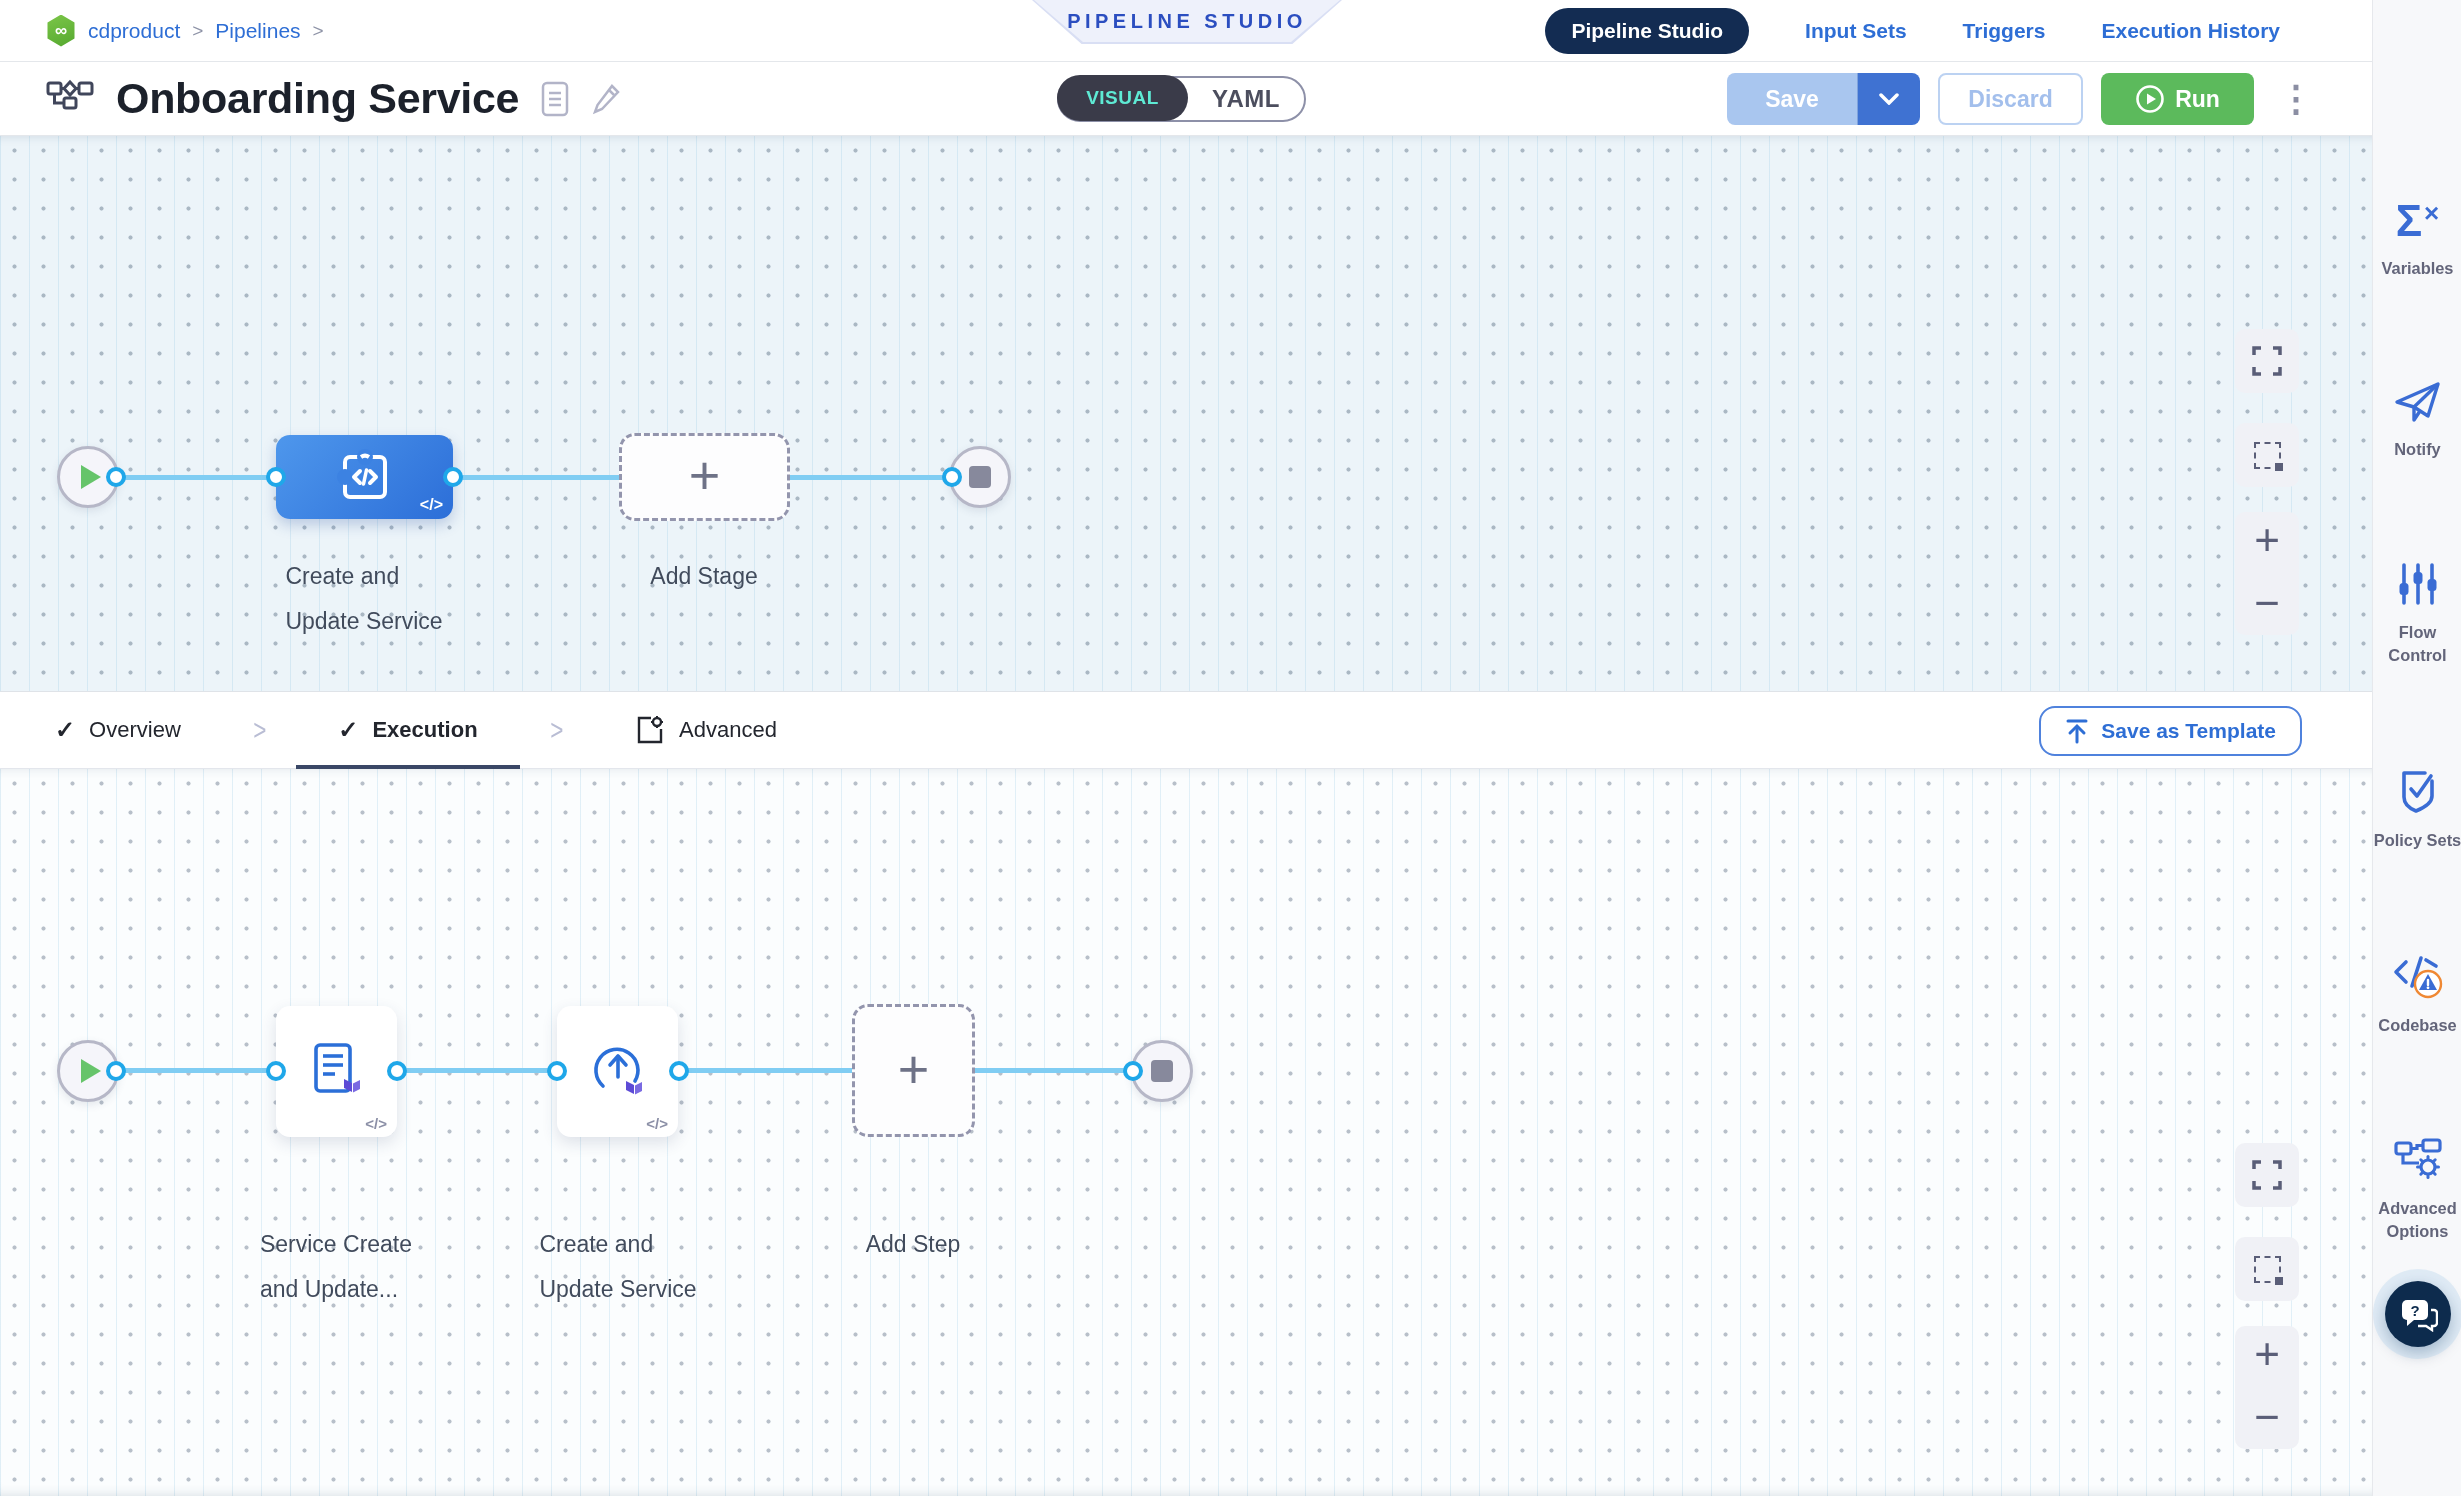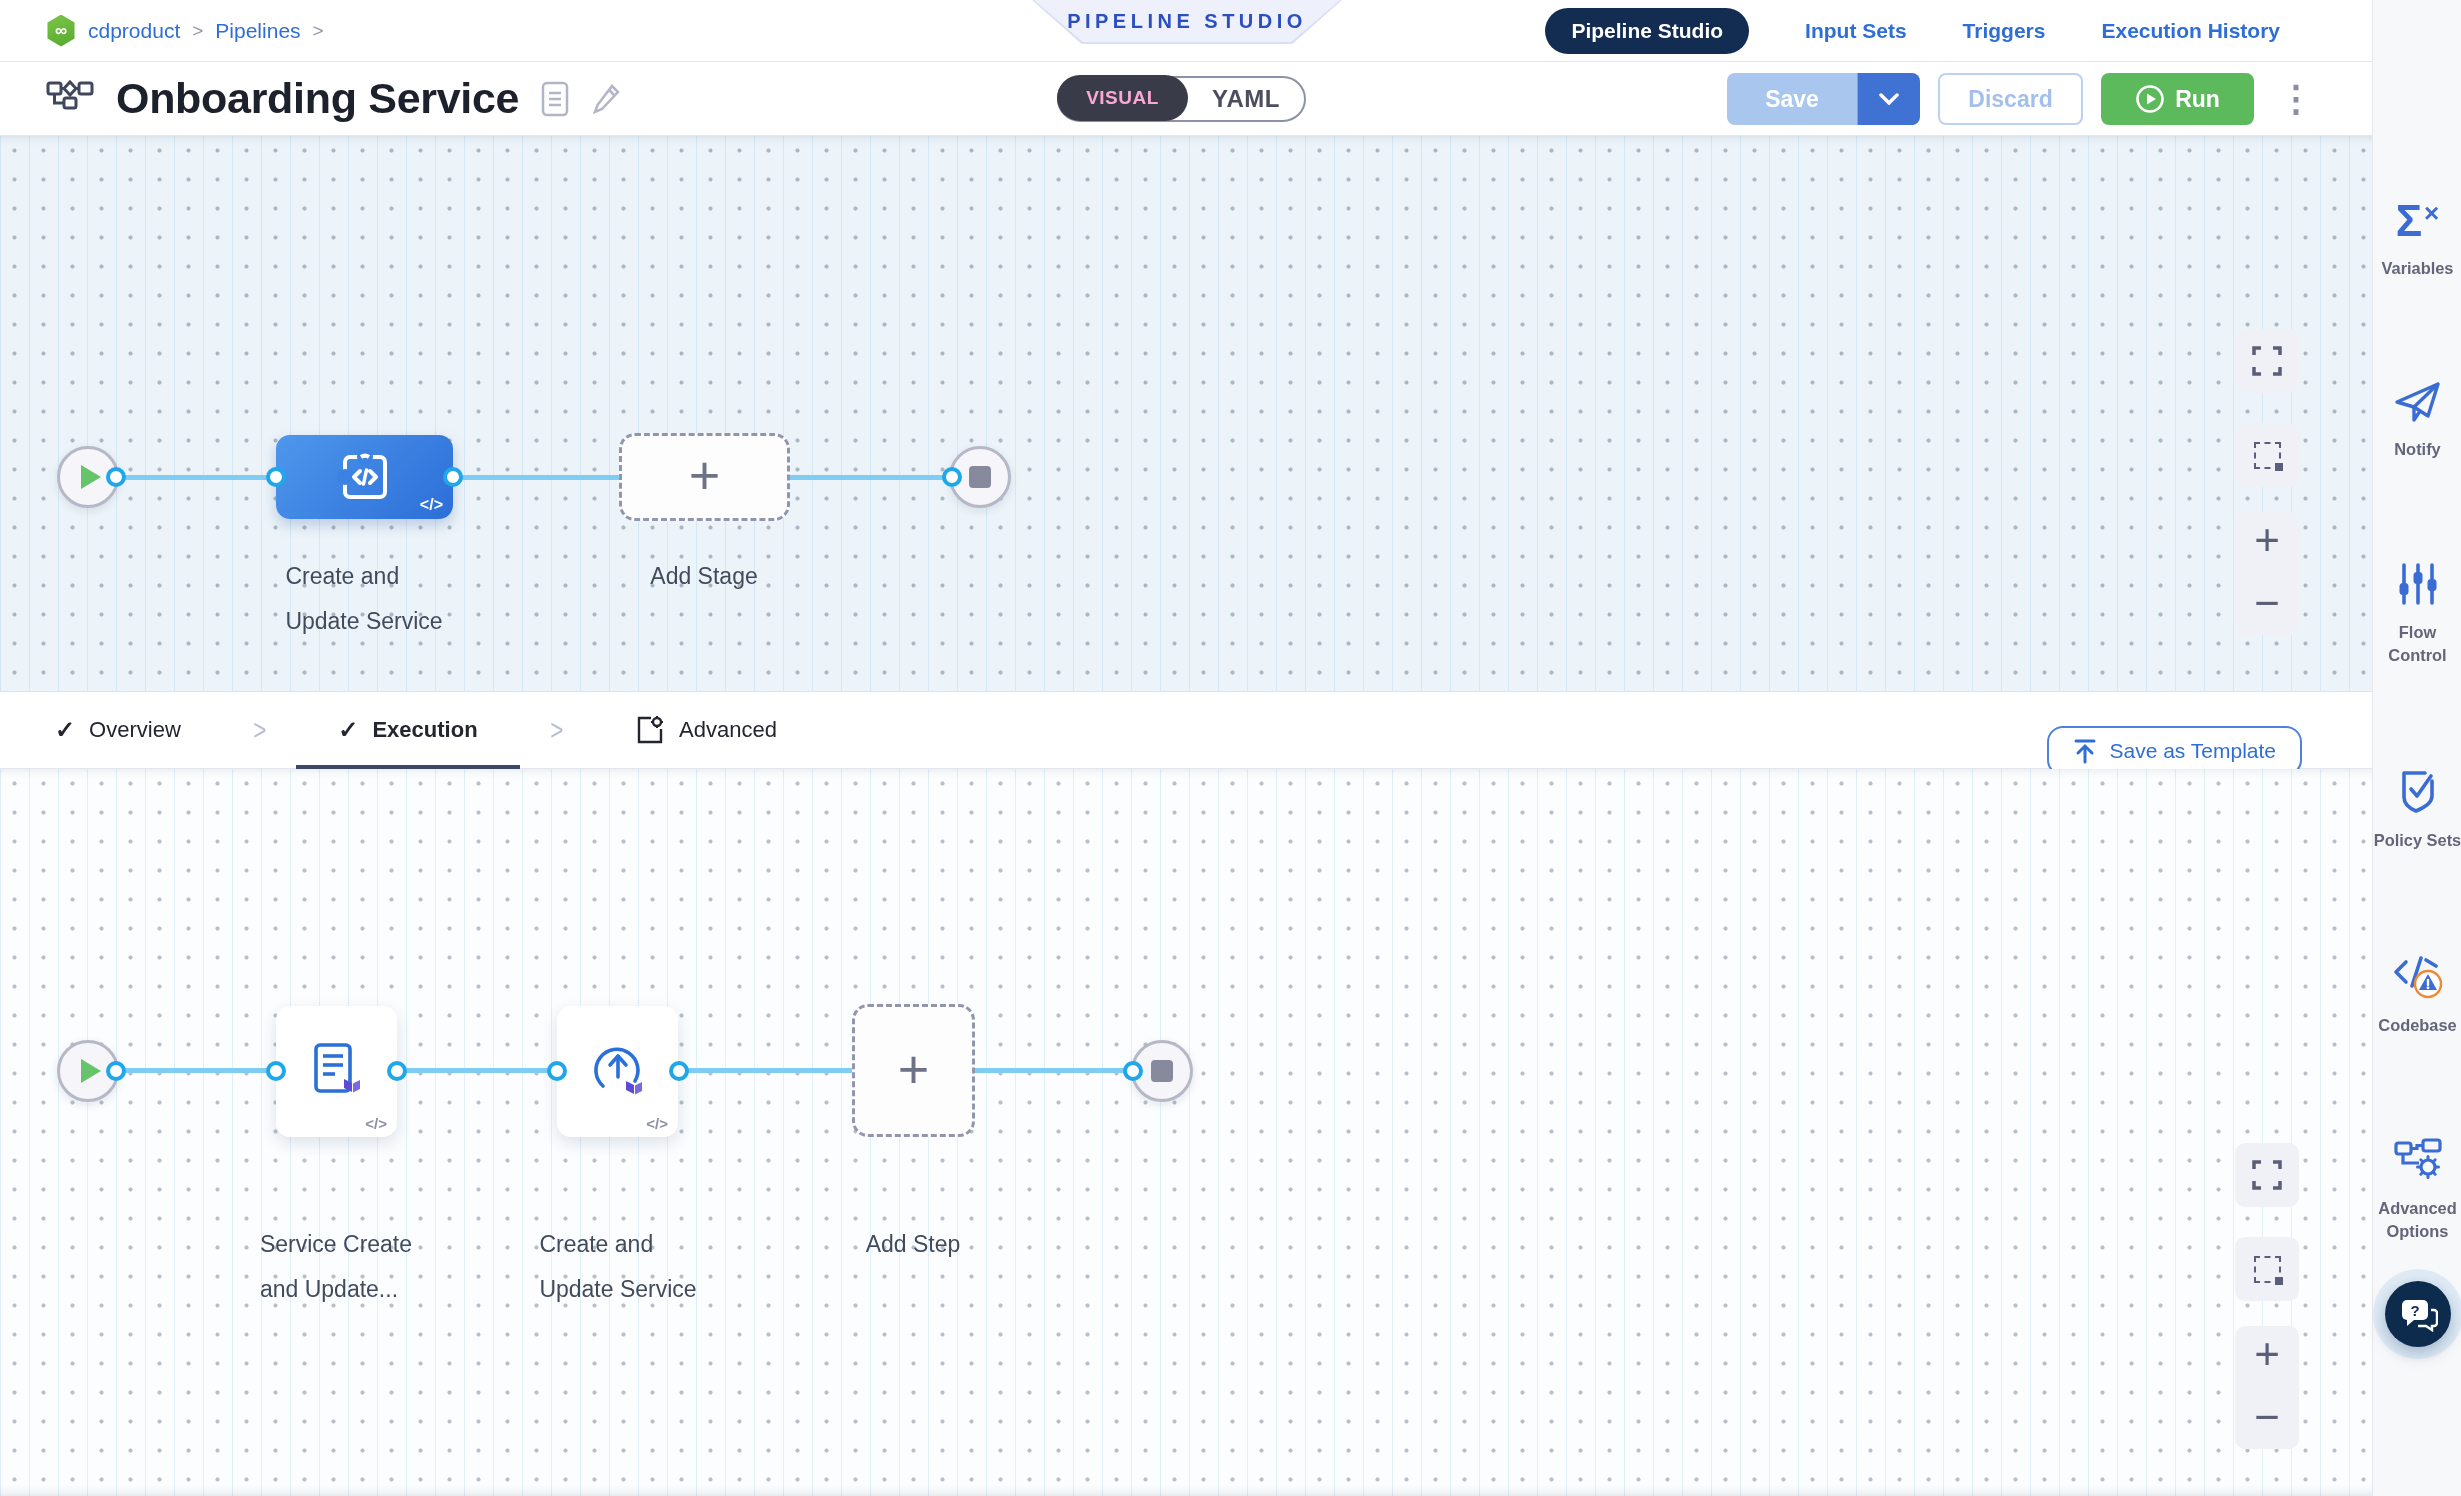--- a/index.html
+++ b/index.html
@@ -38,21 +38,21 @@
              display:flex; align-items:center; }
   .title-group { display:flex; align-items:center; gap:22px; padding-left:46px; }
   .pipeline-title { font-size:43px; font-weight:bold; color:#1c212b; letter-spacing:-0.3px; }
   .title-icon svg, .mini-icon svg { display:block; }
   .mini-icon { cursor:pointer; }
 
   .view-toggle { position:absolute; left:1057px; top:14px; width:249px; height:46px;
                  border:2px solid #8d90a8; border-radius:23px; background:#fff;
                  display:flex; align-items:center; }
   .seg-visual { width:131px; height:46px; margin:-2px 0 0 -2px; background:#3a3b49; border-radius:23px;
-                color:#f9a8d4; font-weight:bold; font-size:19px; letter-spacing:0.5px;
+                color:#5eead4; font-weight:bold; font-size:19px; letter-spacing:0.5px;
                 display:flex; align-items:center; justify-content:center; cursor:pointer; }
   .seg-yaml { flex:1; text-align:center; color:#4c4e5e; font-weight:bold; font-size:24px;
               letter-spacing:0.5px; cursor:pointer; }
 
   .actions { position:absolute; right:52px; top:11px; display:flex; align-items:center; gap:18px; }
   .btn { height:52px; border-radius:8px; display:flex; align-items:center; justify-content:center;
          font-size:23px; font-weight:bold; cursor:pointer; }
   .btn-save-split { display:flex; height:52px; }
   .btn-save { width:131px; background:#a9c6ef; color:#fff; border-radius:8px 0 0 8px;
               border-right:1px solid #7fa3dd; }
@@ -122,21 +122,21 @@
   .tabbar { position:relative; height:78px; background:#fff; border-top:1px solid #dfe3e8;
             border-bottom:1px solid #e3e6ec; display:flex; align-items:center; padding-left:13px; }
   .tab { position:relative; height:78px; display:flex; align-items:center; gap:14px;
          padding:0 42px; font-size:22px; color:#23262e; cursor:pointer; }
   .tab .check { font-size:24px; font-weight:bold; color:#23262e; }
   .tab.selected { font-weight:bold; }
   .tab.selected::after { content:""; position:absolute; left:0; right:0; bottom:0; height:4px; background:#3a4766; }
   .tab-sep { font-size:30px; font-weight:300; color:#b9bdd4; padding:0 28px; transform:scaleX(0.75); }
   .save-template-btn { position:absolute; right:70px; top:14px; height:50px; padding:0 24px;
                        border:2.5px solid #4f82dd; border-radius:16px; color:#2e6ed5; font-size:21px;
-                       font-weight:normal; display:flex; align-items:center; gap:12px; cursor:pointer; background:#fff;margin-top:20px; }
+                       font-weight:bold; display:flex; align-items:center; gap:12px; cursor:pointer; background:#fff; }
 
   
   .sidebar { position:relative; width:90px; height:1496px; background:#f7f8fa; border-left:1px solid #e6e8ec;
              display:flex; flex-direction:column; align-items:center; padding-top:199px; gap:100px; }
   .side-item { display:flex; flex-direction:column; align-items:center; gap:14px; cursor:pointer; width:88px; }
   .side-label { font-size:16.4px; font-weight:bold; color:#63657a; text-align:center; line-height:1.4; }
   .sigma-wrap { font-weight:bold; color:#3a6cd4; line-height:1; }
   .sigma-wrap .sigma { font-size:44px; }
   .sigma-wrap .sigx { font-size:26px; vertical-align:14px; margin-left:2px; }
 

